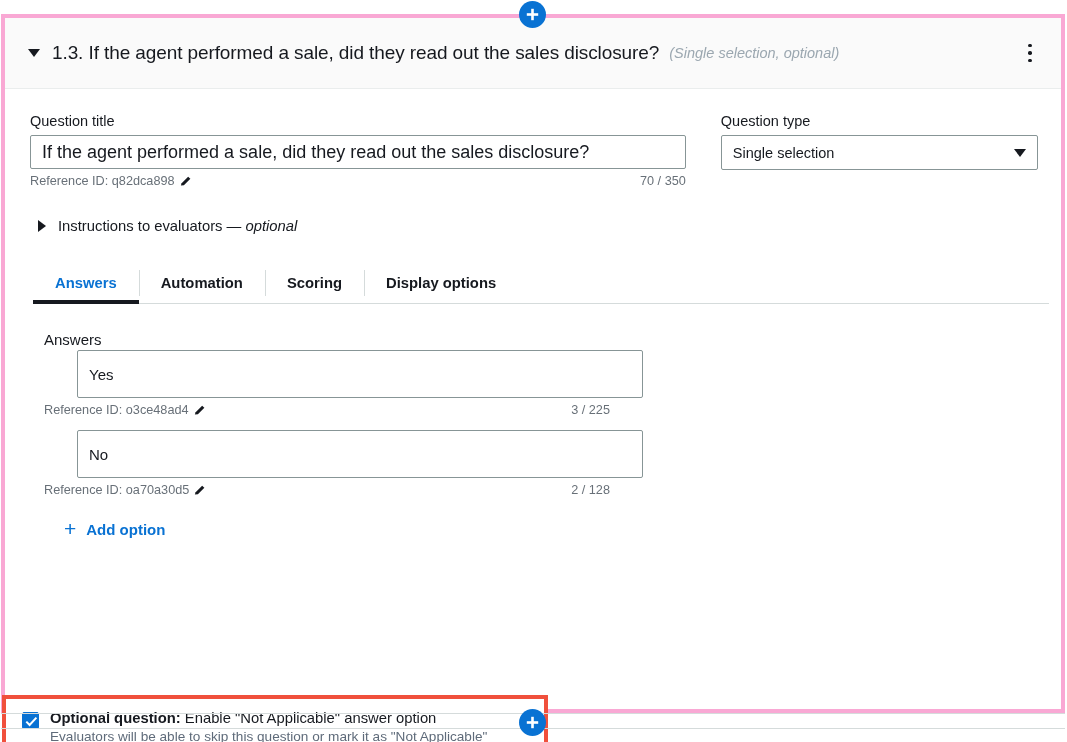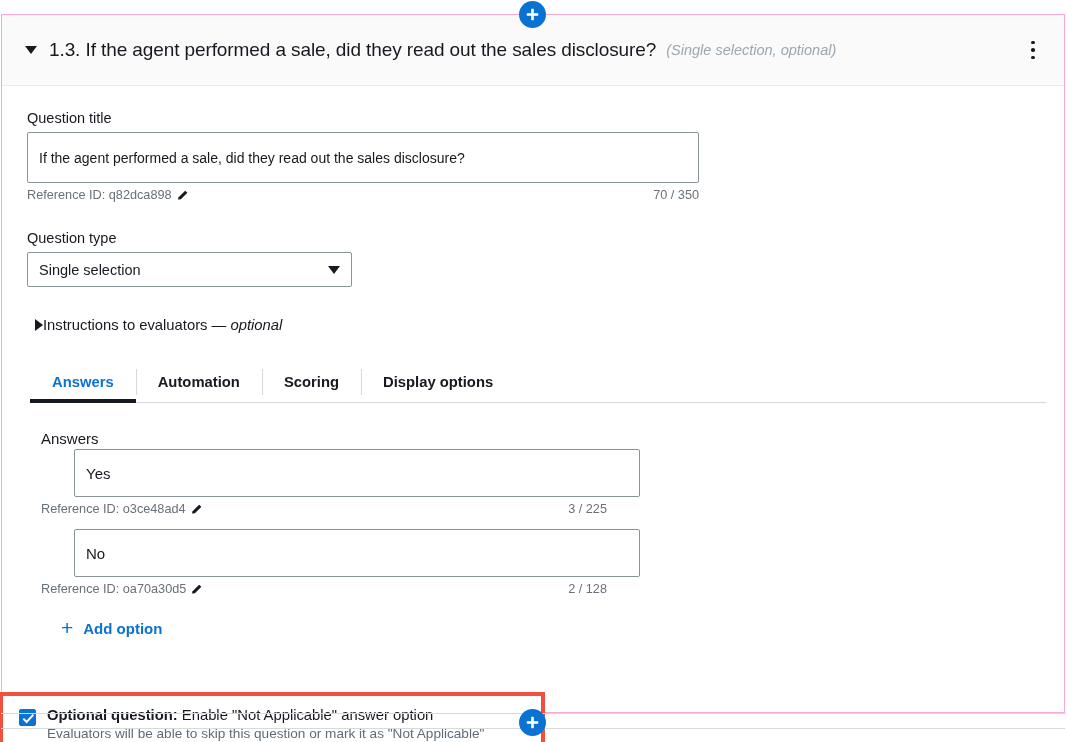--- a/index.html
+++ b/index.html
@@ -13,21 +13,21 @@
     color: #16191f;
     position: relative;
     overflow: hidden;
   }
 
   
   .card {
     position: absolute;
     left: 1px; top: 14px;
     width: 1064px; height: 699px;
-    border: 1px solid #f9a8d4;
+    border: 4px solid #f9a8d4;
     background: #ffffff;
   }
 
   
   .q-header {
     height: 71px;
     background: #fafafa;
     border-bottom: 1px solid #eaeded;
     display: flex;
     align-items: center;
@@ -66,38 +66,38 @@
   .kebab i {
     display: block;
     width: 3.5px; height: 3.5px;
     border-radius: 50%;
     background: #16191f;
   }
 
   
   .q-body { padding: 24px 23px 0 25px; position: relative; }
 
-  .field-row { display: flex; gap: 28px; flex-direction: column; }
+  .field-row { display: flex; gap: 35px; }
   .field-left  { width: 672px; }
   .field-right { width: 325px; }
 
   .field-label {
     font-size: 14.5px;
     color: #16191f;
     margin-bottom: 6px;
     display: block;
   }
   .text-input {
     width: 100%;
-    height: 51px;
+    height: 34px;
     border: 1px solid #879596;
     border-radius: 2px;
     background: #ffffff;
     font-family: "Liberation Sans", sans-serif;
-    font-size: 14px;
+    font-size: 18px;
     color: #16191f;
     padding: 0 11px;
     outline: none;
   }
   .select-box {
     width: 100%;
     height: 35px;
     border: 1px solid #879596;
     border-radius: 2px;
     background: #ffffff;
@@ -125,20 +125,21 @@
   }
   .meta-ref { display: flex; align-items: center; gap: 5px; }
   .pencil { width: 12px; height: 12px; display: inline-block; cursor: pointer; }
   .meta-count { margin-left: auto; color: #687078; }
 
   
   .instructions {
     margin-top: 30px;
     display: flex;
     align-items: center;
+    gap: 12px;
     cursor: pointer;
     padding-left: 8px;
   }
   .caret-right {
     width: 0; height: 0;
     border-top: 6px solid transparent;
     border-bottom: 6px solid transparent;
     border-left: 8px solid #16191f;
   }
   .instructions-label {

